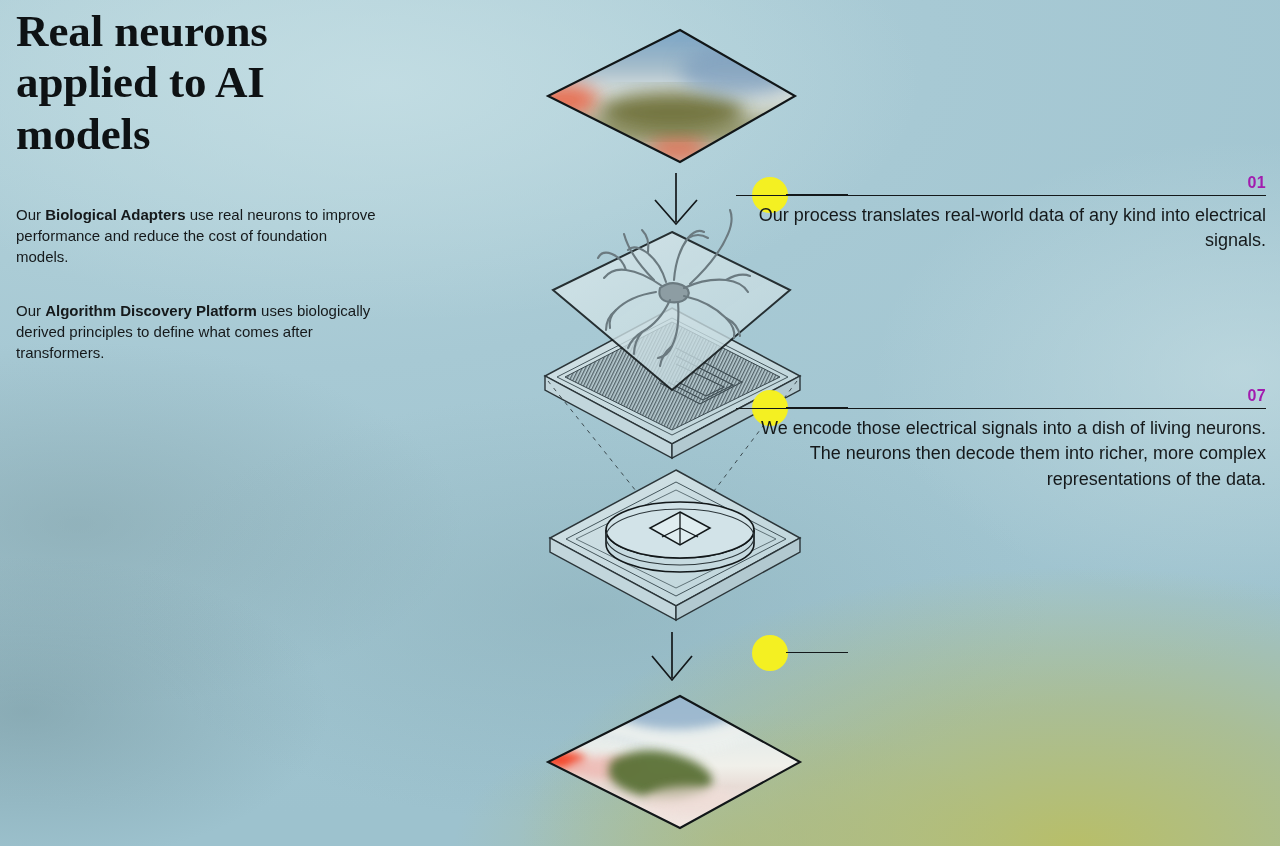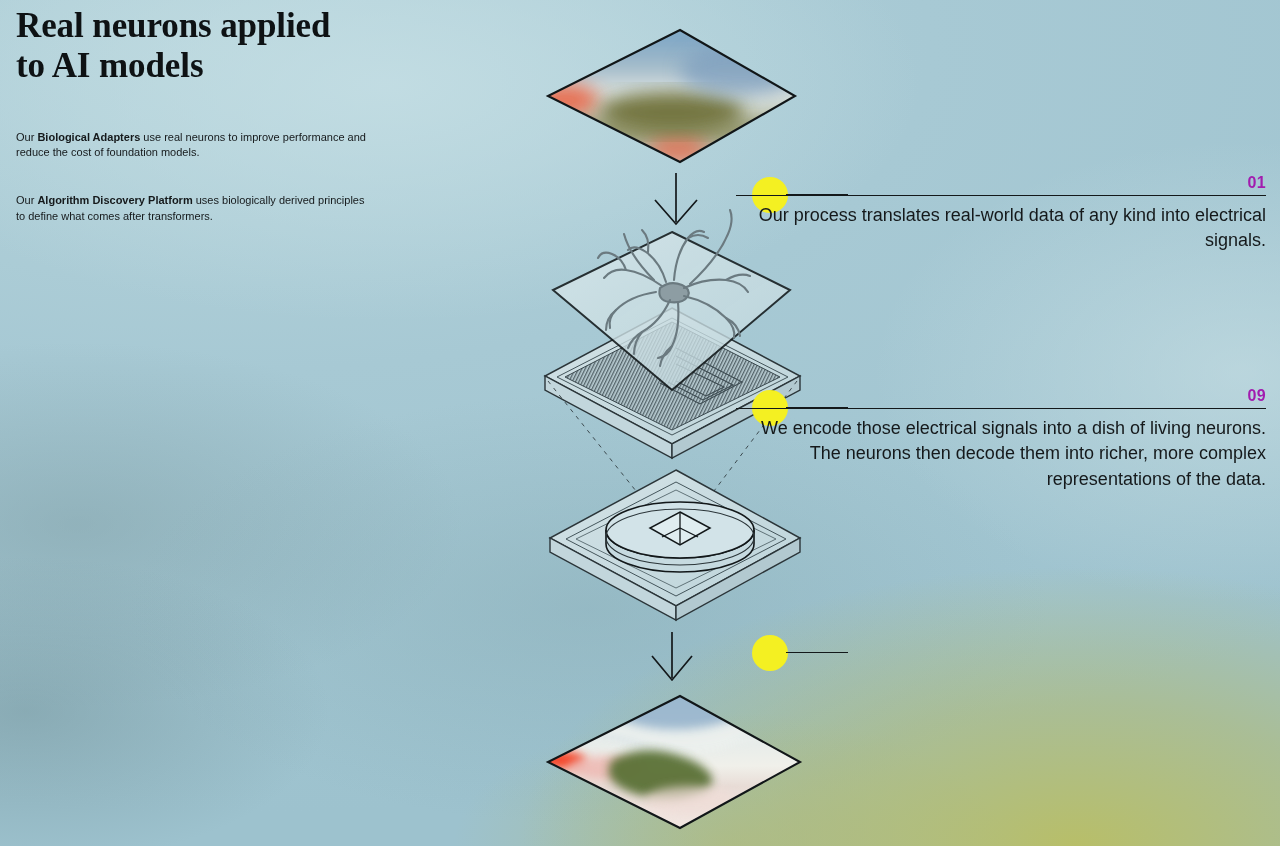--- a/index.html
+++ b/index.html
@@ -57,30 +57,30 @@
 
   
   .left-col {
     position: absolute;
     left: 16px;
     top: 6px;
     width: 400px;
   }
   .headline {
     font-family: "Liberation Serif", serif;
-    font-size: 35px;
+    font-size: 45px;
     line-height: 1.14;
     font-weight: 700;
     letter-spacing: -0.1px;
     color: #0e1214;
     margin: 0;
     width: 350px;
   }
   .para {
-    font-size: 11px;
+    font-size: 15px;
     line-height: 1.42;
     color: #15191b;
     width: 360px;
   }
   .para-1 { margin-top: 44px; }
   .para-2 { margin-top: 32px; }
   .para b { font-weight: 700; }
 
   
   .step {
@@ -337,21 +337,21 @@
       <div class="step-num">01</div>
       <div class="step-rule"></div>
     </div>
     <div class="step-body">Our process translates real-world data of any kind into electrical signals.</div>
   </div>
 
   <div class="dot" id="dot2"></div>
   <div class="dot-stem" id="stem2"></div>
   <div class="step" id="step2">
     <div class="step-head">
-      <div class="step-num">09</div>
+      <div class="step-num">07</div>
       <div class="step-rule"></div>
     </div>
     <div class="step-body">We encode those electrical signals into a dish of living neurons. The neurons then decode them into richer, more complex representations of the data.</div>
   </div>
 
   <div class="dot" id="dot3"></div>
   <div class="dot-stem" id="stem3"></div>
 
 </div>
 

